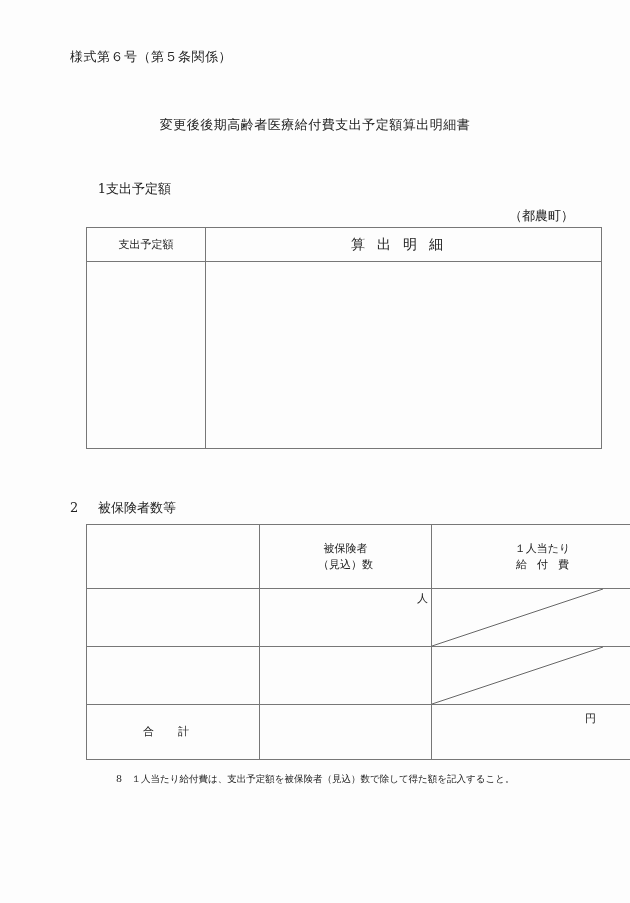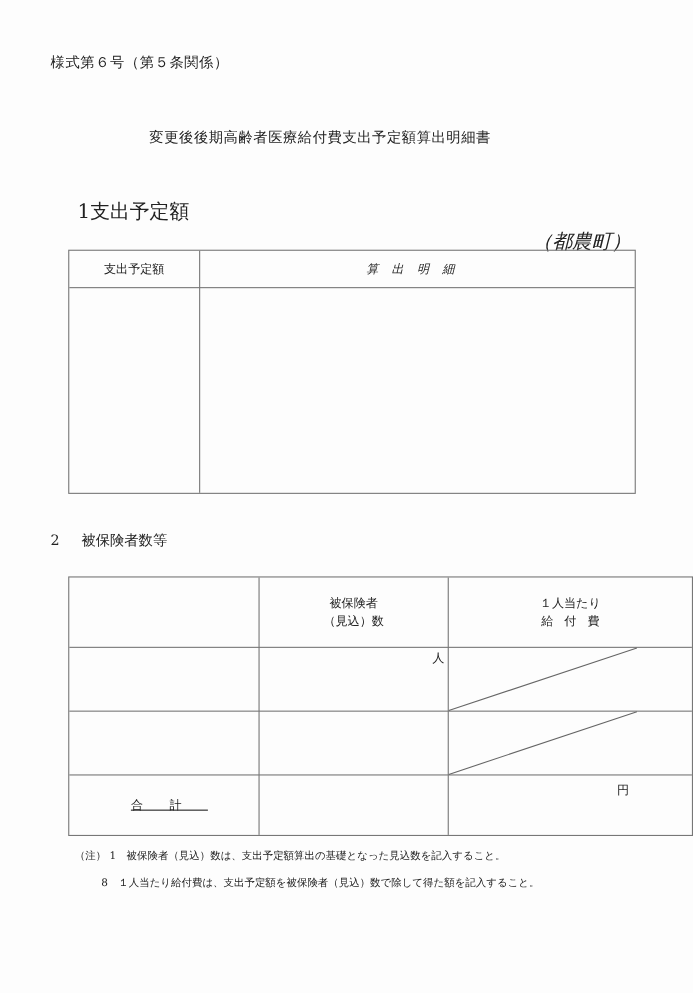--- a/index.html
+++ b/index.html
@@ -1,29 +1,29 @@
 <!DOCTYPE html>
 <html><head>
 <meta charset="utf-8">
 <style>
   html, body { margin:0; padding:0; }
   body { width:630px; height:903px; background:#fdfdfd; position:relative; overflow:hidden;
          font-family:"DejaVu Serif","Liberation Serif",serif; color:#222; }
-  .abs { position:absolute; }
+  .abs { position:absolute;margin-left:24px; }
   .form-no { left:46px; top:48px; font-size:13px; letter-spacing:0.5px; }
   .title { left:0; width:582px; top:116px; text-align:center; font-size:13px; letter-spacing:0.5px; }
-  .sec1 { left:54px; top:180px; font-size:18px;text-align:right; }
+  .sec1 { left:54px; top:180px; font-size:13px;text-align:right; }
   .sec1 .num, .sec2 .num { display:inline-block; width:28px; }
-  .org { right:56px; top:207px; font-size:18px;font-style:italic; }
+  .org { right:56px; top:207px; font-size:13px; }
   .t1 { left:62px; top:227px; width:516px; height:222px; border:1.3px solid #777; box-sizing:border-box; }
   .t1 .vline { position:absolute; left:118px; top:0; bottom:0; border-left:1.3px solid #777; }
   .t1 .hline { position:absolute; left:0; right:0; top:33px; border-top:1.3px solid #777; }
   .t1 .h1 { position:absolute; left:0; width:118px; top:0; height:33px; line-height:33px; text-align:center; font-size:11px; }
-  .t1 .h2 { position:absolute; left:118px; right:0; top:0; height:33px; line-height:33px; text-align:center; font-size:11px; letter-spacing:12px;font-style:italic; }
-  .sec2 { left:46px; top:482px; font-size:13px; }
+  .t1 .h2 { position:absolute; left:118px; right:0; top:0; height:33px; line-height:33px; text-align:center; font-size:14px; letter-spacing:12px; }
+  .sec2 { left:46px; top:499px; font-size:13px; }
   .t2 { left:62px; top:524px; width:568px; height:236px; border:1.3px solid #777; box-sizing:border-box;padding-left:36px; }
   .t2 .v { position:absolute; top:0; bottom:0; border-left:1.3px solid #777; }
   .t2 .h { position:absolute; left:0; right:0; border-top:1.3px solid #777; }
   .cell { position:absolute; font-size:11px; text-align:center; display:flex; align-items:center; justify-content:center; flex-direction:column; line-height:16px; }
   .unit { position:absolute; font-size:11px; }
   .spaced { letter-spacing:10px; }
   .notes { left:68px; top:767px; font-size:9.5px; line-height:24px; }
   .notes .row2 { padding-left:24px; }
   svg.diag { position:absolute; overflow:visible; }
 </style>
@@ -71,22 +71,21 @@
   <div class="unit" style="left:330px;top:66px;">人</div>
   <svg class="diag" style="left:345px;top:64px;" width="171" height="57">
       <line x1="0" y1="57" x2="171" y2="0" stroke="#666" stroke-width="1"></line>
     </svg>
 
   <div class="cell" style="left:173px;width:171px;top:122px;height:57px;"></div>
   <svg class="diag" style="left:345px;top:122px;" width="171" height="57">
       <line x1="0" y1="57" x2="171" y2="0" stroke="#666" stroke-width="1"></line>
     </svg>
 
-  <div class="cell spaced" style="left:0;width:172px;top:180px;bottom:0;padding-left:10px;box-sizing:border-box;letter-spacing:24px;text-decoration:underline;">合計</div>
+  <div class="cell spaced" style="left:0;width:172px;top:180px;bottom:0;padding-left:10px;box-sizing:border-box;letter-spacing:24px;">合計</div>
   <div class="cell" style="left:173px;width:171px;top:180px;bottom:0;"></div>
   <div class="cell" style="left:345px;right:0;top:180px;bottom:0;"></div>
   <div class="unit" style="left:498px;top:186px;">円</div>
 </div>
 
 <div class="abs notes">
-  <div><span>（注）</span>&nbsp;<span>1　被保険者（見込）数は、支出予定額算出の基礎となった見込数を記入すること。</span></div>
   <div class="row2"><span>8　１人当たり給付費は、支出予定額を被保険者（見込）数で除して得た額を記入すること。</span></div>
 </div>
 
 </body></html>

